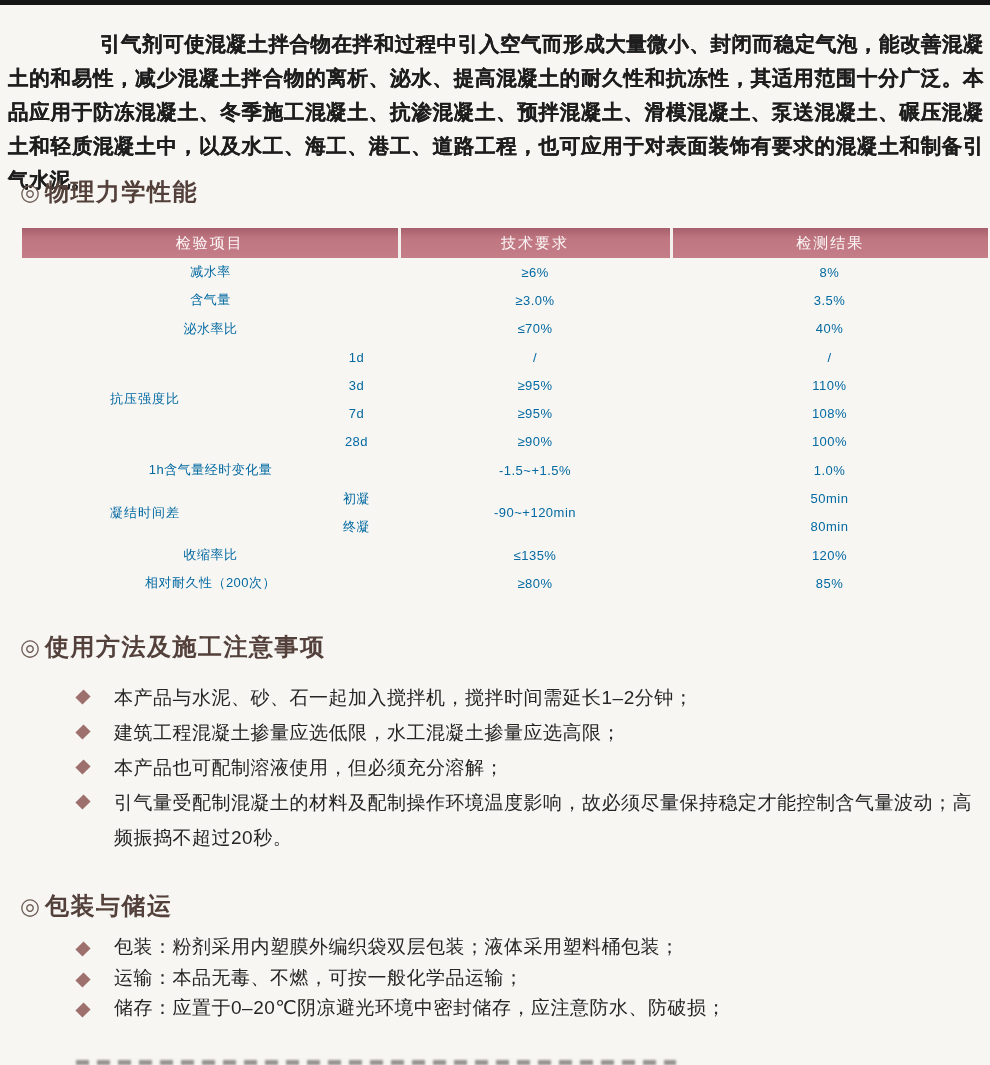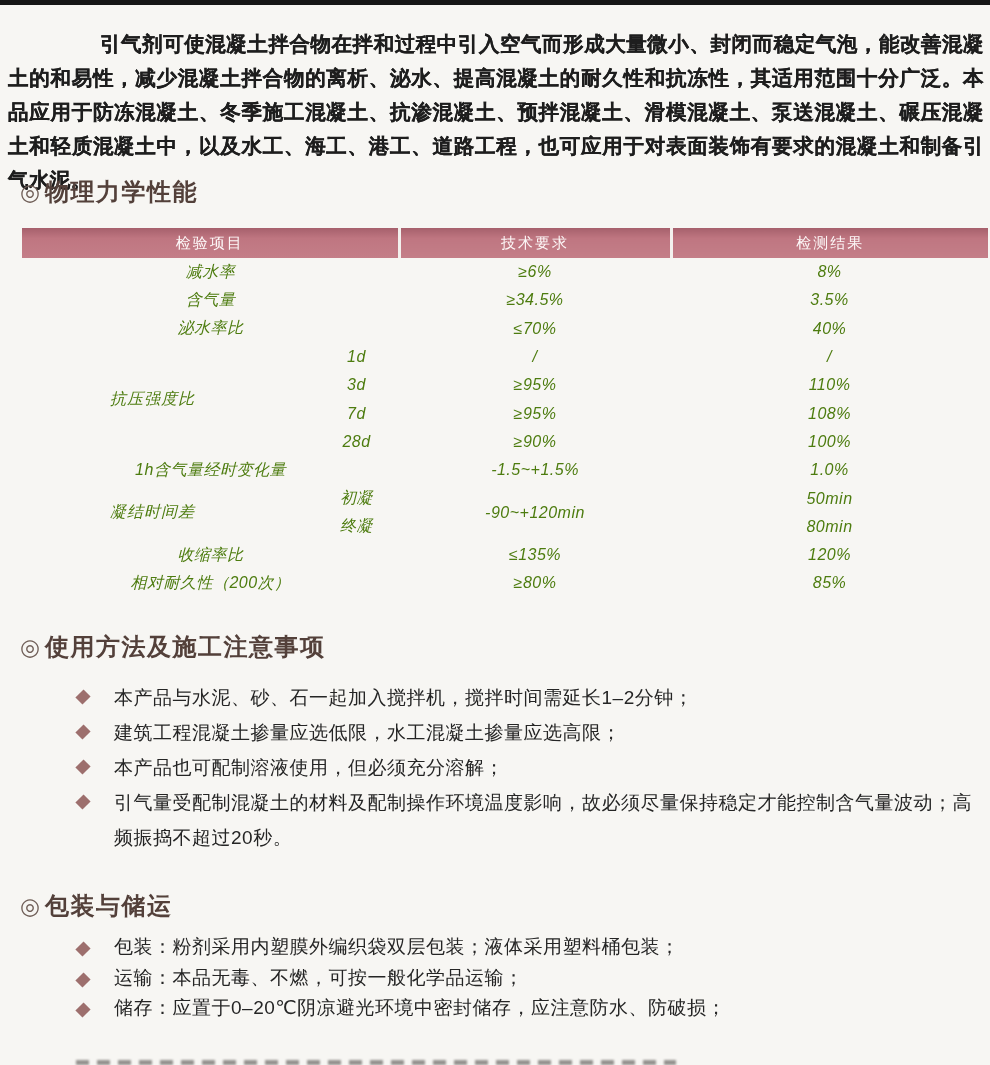--- a/index.html
+++ b/index.html
@@ -40,22 +40,22 @@
     position:absolute; top:228px; left:22px; width:966px;
     border-collapse:collapse; table-layout:fixed;
   }
   .props-table th {
     height:30px; font-size:15px; font-weight:normal; color:#fdf8f8;
     background:linear-gradient(180deg,#a6606c 0%,#bf7681 35%,#c47e88 100%);
     letter-spacing:2px;
   }
   .props-table th + th { border-left:3px solid #f3f1ee; }
   .props-table td {
-    height:28.3px; font-size:16px; color:#4d7c0f; text-align:center;
-    letter-spacing:0.5px; vertical-align:middle;font-style:italic;
+    height:28.3px; font-size:13px; color:#0369a1; text-align:center;
+    letter-spacing:0.5px; vertical-align:middle;
   }
   .props-table td.grp { text-align:left; padding-left:88px; letter-spacing:1px; }
   .props-table td.sub { text-align:center; }
 
   
   .bullets { position:absolute; left:78px; list-style:none; }
   .bullets li {
     display:flex; align-items:flex-start;
     font-size:19px; color:#252525; letter-spacing:0.5px;
   }
@@ -104,21 +104,21 @@
       </tr>
     </thead>
     <tbody>
       <tr>
         <td colspan="2">减水率</td>
         <td>≥6%</td>
         <td>8%</td>
       </tr>
       <tr>
         <td colspan="2">含气量</td>
-        <td>≥34.5%</td>
+        <td>≥3.0%</td>
         <td>3.5%</td>
       </tr>
       <tr>
         <td colspan="2">泌水率比</td>
         <td>≤70%</td>
         <td>40%</td>
       </tr>
 
       <tr>
         <td class="grp" rowspan="4">抗压强度比</td>

